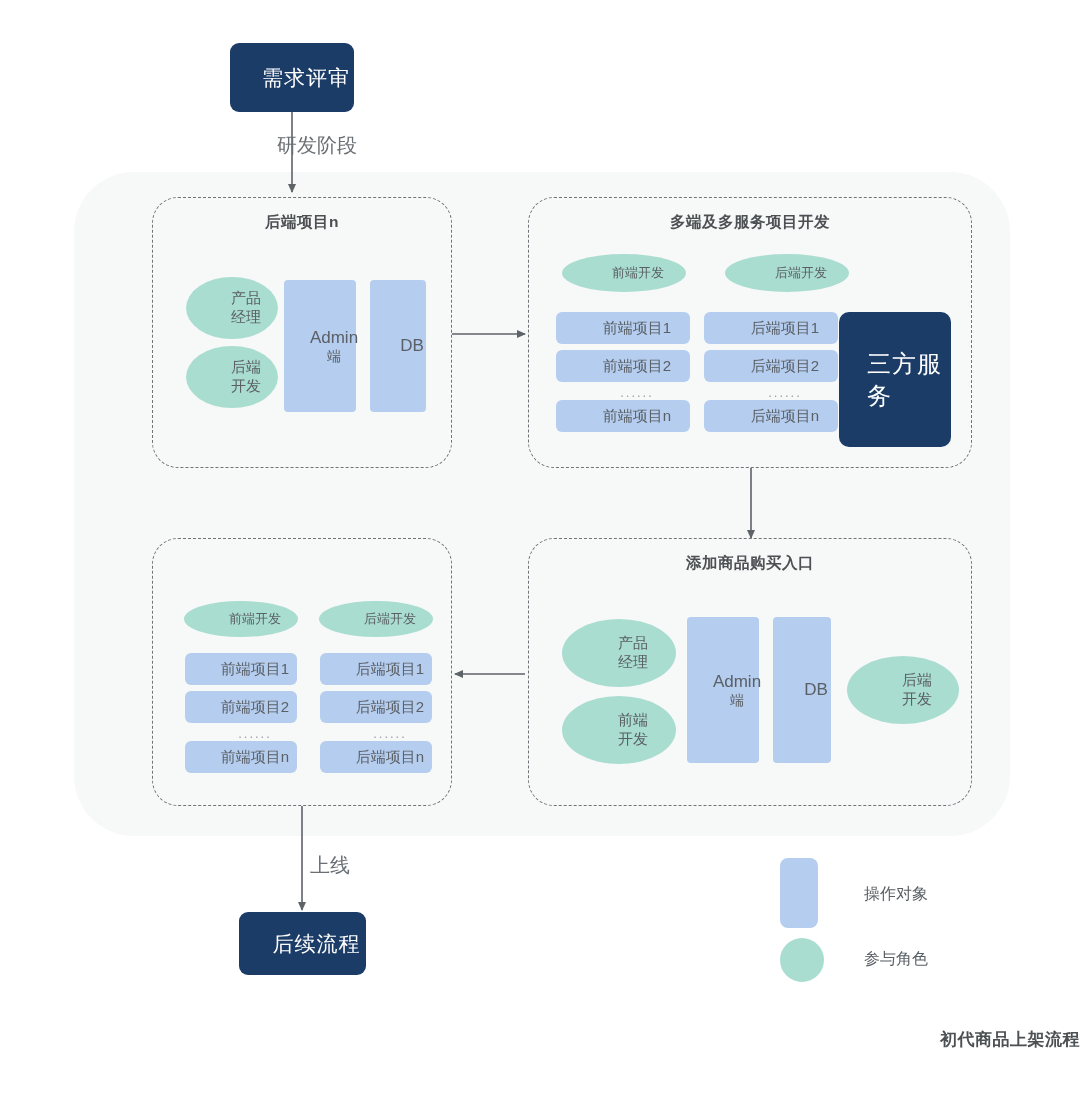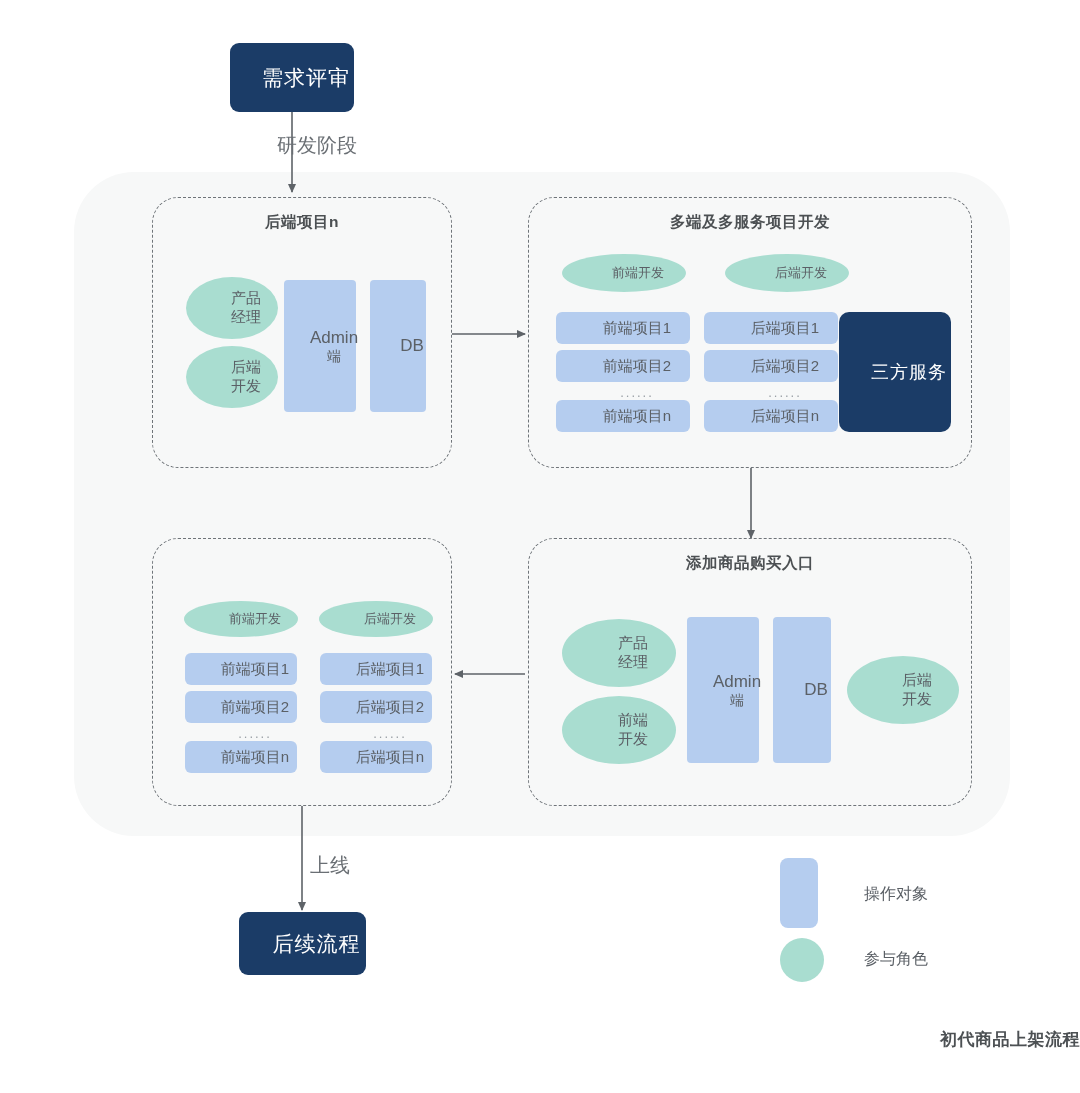--- a/index.html
+++ b/index.html
@@ -220,21 +220,21 @@
     <div class="abs obj-box small" style="left:175px; top:152px; width:134px; height:32px;">
       <span>后端项目2</span>
     </div>
     <div class="abs dots" style="left:175px; top:188px; width:134px;">
       <span>......</span>
     </div>
     <div class="abs obj-box small" style="left:175px; top:202px; width:134px; height:32px;">
       <span>后端项目n</span>
     </div>
 
-    <div class="abs navy-node" style="left:310px; top:114px; width:112px; height:120px; font-size:18px; border-radius:10px;">
+    <div class="abs navy-node" style="left:310px; top:114px; width:112px; height:135px; font-size:24px; border-radius:10px;">
       <span>三方服务</span>
     </div>
   </div>
 
   <div class="abs phase" style="left:152px; top:538px; width:300px; height:268px;">
 
     <div class="abs role wide" style="left:31px; top:62px; width:114px; height:36px;">
       <span>前端开发</span>
     </div>
     <div class="abs obj-box small" style="left:32px; top:114px; width:112px; height:32px;">

